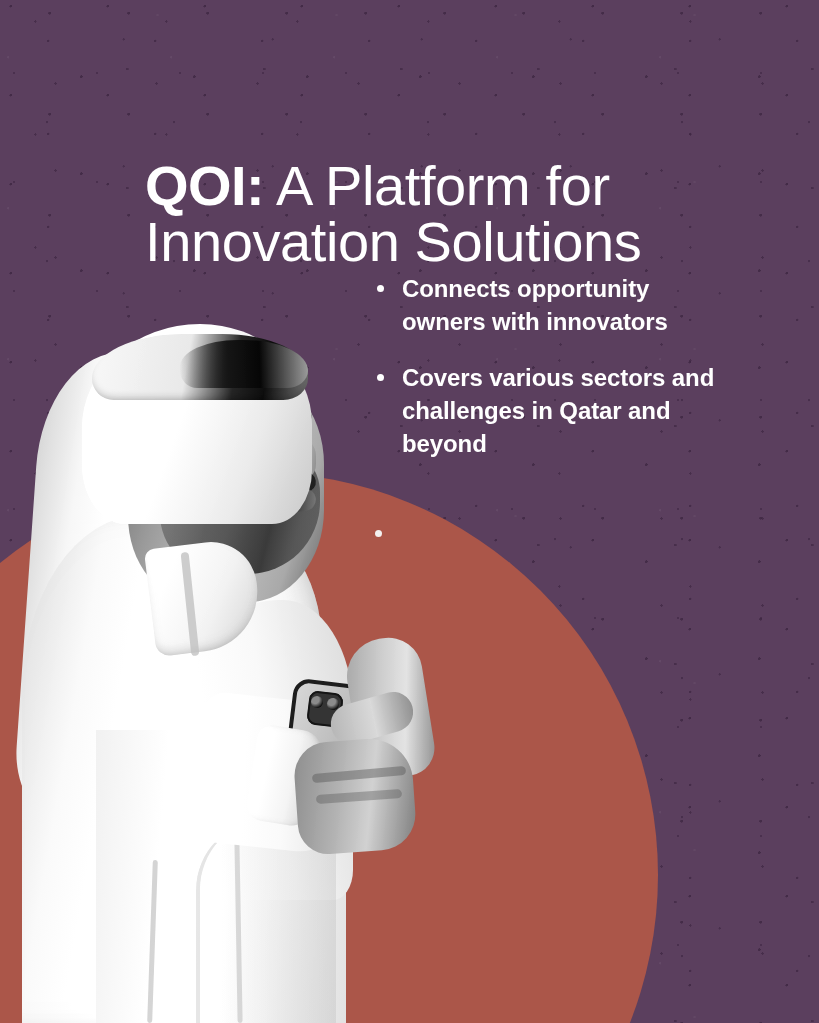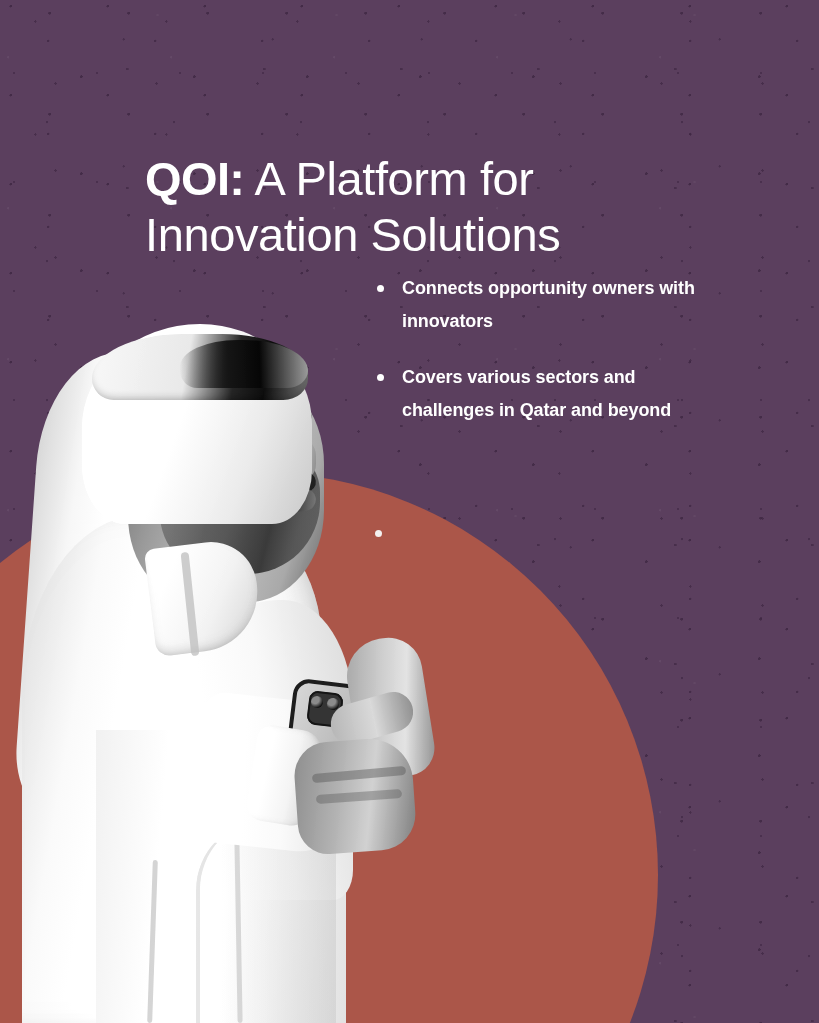--- a/index.html
+++ b/index.html
@@ -312,40 +312,40 @@
     background: linear-gradient(90deg, rgba(255,255,255,0) 0%, rgba(186,184,182,.35) 100%);
   }
 
   
   .title {
     position: absolute;
     left: 145px;
     top: 120px;
     width: 560px;
     color: #ffffff;
-    font-size: 47px;
+    font-size: 56px;
     line-height: 56px;
     font-weight: 400;
     letter-spacing: -0.4px;
   }
   .title .brand {
     font-weight: 700;
     letter-spacing: -0.6px;
   }
 
   .bullets {
     position: absolute;
     left: 372px;
     top: 272px;
     width: 350px;
     margin: 0;
     padding: 0;
     list-style: none;
     color: #ffffff;
-    font-size: 18px;
+    font-size: 24px;
     line-height: 33px;
     font-weight: 700;
     letter-spacing: -0.1px;
   }
   .bullets li {
     position: relative;
     padding-left: 30px;
     margin-bottom: 23px;
   }
   .bullets li:last-child { margin-bottom: 0; }

